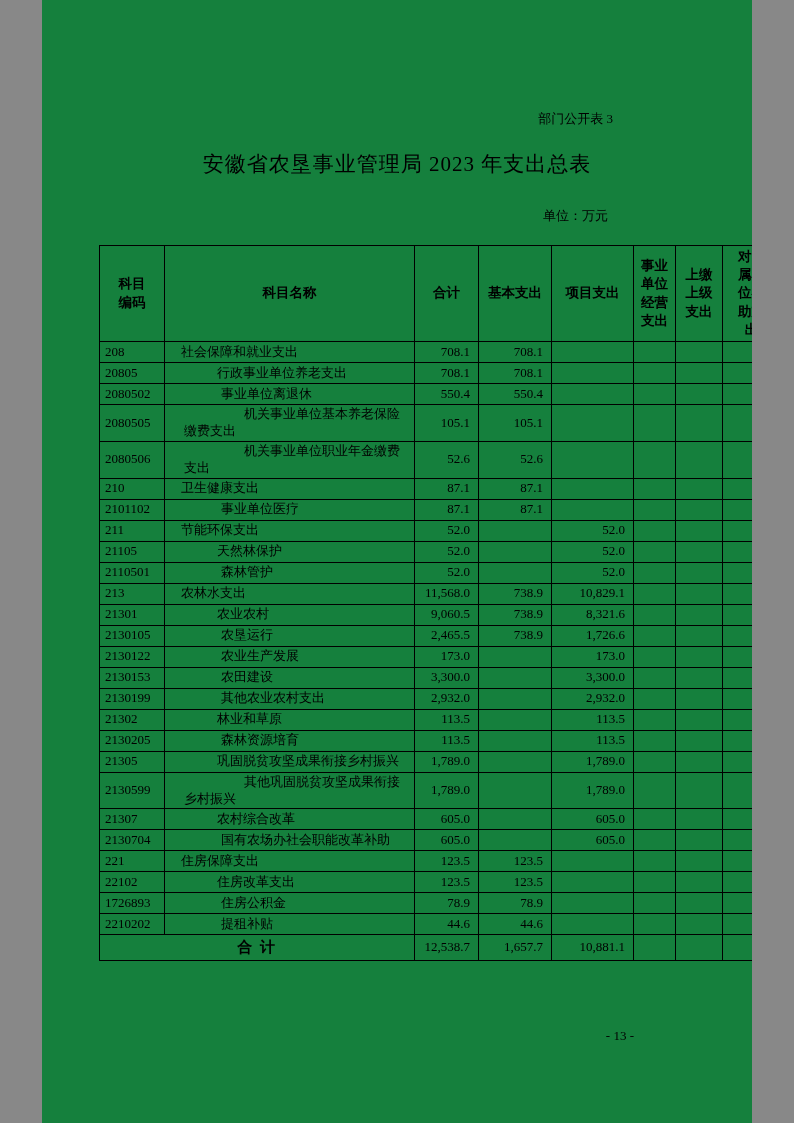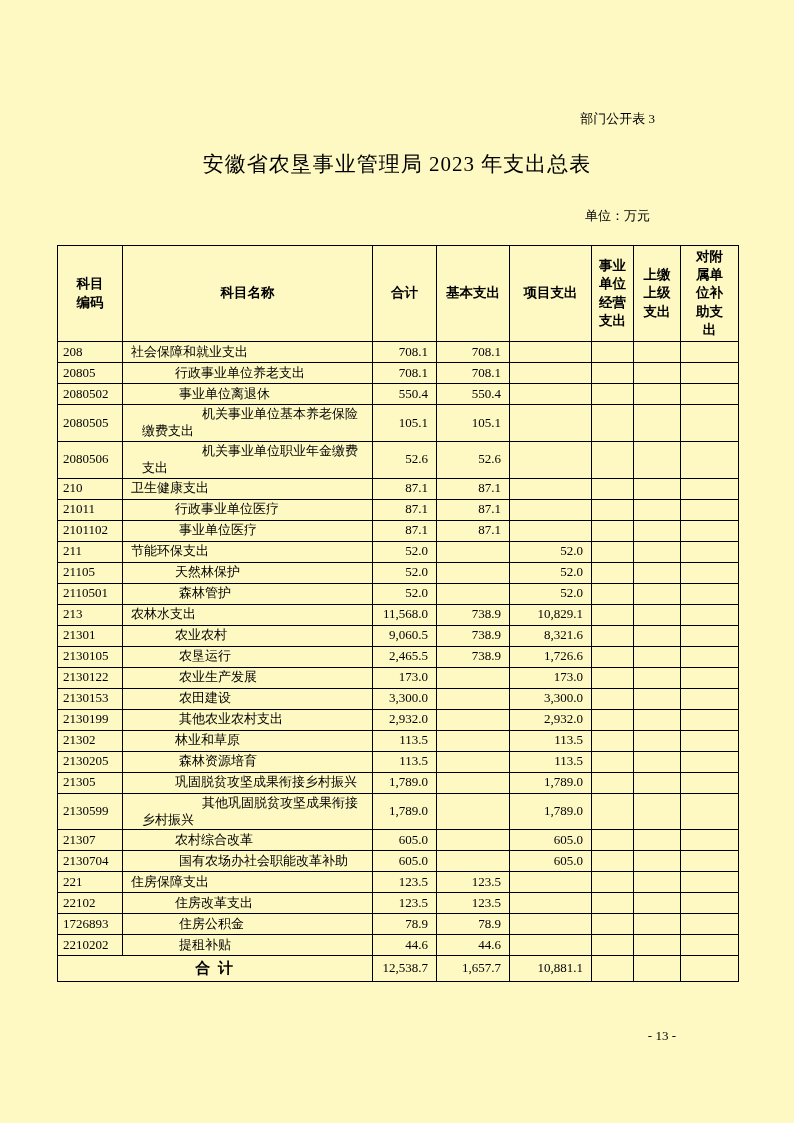--- a/index.html
+++ b/index.html
@@ -1,22 +1,22 @@
 <!DOCTYPE html>
 <html><head>
 <meta charset="utf-8">
 <style>
   * { margin: 0; padding: 0; box-sizing: border-box; }
   html, body { background: #888; }
   .page {
     position: relative;
-    width: 794px;
+    width: 710px;
     height: 1123px;
     margin: 0 auto;
-    background: #fef9c3;
+    background: #15803d;
     color: #000000;
     font-family: "Liberation Serif", "DejaVu Serif", serif;
     overflow: hidden;
   }
   .doc-label {
     position: absolute;
     top: 110px;
     right: 139px;
     font-size: 13px;
   }
@@ -56,21 +56,21 @@
     font-size: 13.5px;
     height: 95px;
     padding: 2px 1px;
     line-height: 1.35;
   }
   th .vtext { display: inline-block; width: 2em; line-height: 1.35; }
   tr.data-row { height: 21px; }
   td.cell { padding: 1px 2px; line-height: 1.3; }
   td.code { padding-left: 5px; text-align: left; }
   td.name { text-align: left; padding-right: 6px; }
-  td.name.lvl1 { padding-left: 8px; margin-top: 48px; }
+  td.name.lvl1 { padding-left: 16px; margin-top: 48px; }
   td.name.lvl2 { padding-left: 52px; }
   td.name.lvl3 { padding-left: 56px; margin-left: 32px; }
   td.name.wrap { padding-left: 19px; text-indent: 60px; }
   td.name.wrap { text-align: left; }
   td.num { text-align: right; padding-right: 8px; }
   tr.total-row { height: 26px; }
   tr.total-row td { font-size: 13px; }
   tr.total-row td.total-label {
     text-align: center;
     font-weight: bold;
@@ -173,30 +173,20 @@
     <td class="cell code">210</td>
     <td class="cell name lvl1">卫生健康支出</td>
     <td class="cell num">87.1</td>
     <td class="cell num">87.1</td>
     <td class="cell num"></td>
     <td class="cell num"></td>
     <td class="cell num"></td>
     <td class="cell num"></td>
   </tr>
         <tr class="data-row">
-    <td class="cell code">21011</td>
-    <td class="cell name lvl2">行政事业单位医疗</td>
-    <td class="cell num">87.1</td>
-    <td class="cell num">87.1</td>
-    <td class="cell num"></td>
-    <td class="cell num"></td>
-    <td class="cell num"></td>
-    <td class="cell num"></td>
-  </tr>
-        <tr class="data-row">
     <td class="cell code">2101102</td>
     <td class="cell name lvl3">事业单位医疗</td>
     <td class="cell num">87.1</td>
     <td class="cell num">87.1</td>
     <td class="cell num"></td>
     <td class="cell num"></td>
     <td class="cell num"></td>
     <td class="cell num"></td>
   </tr>
         <tr class="data-row">

